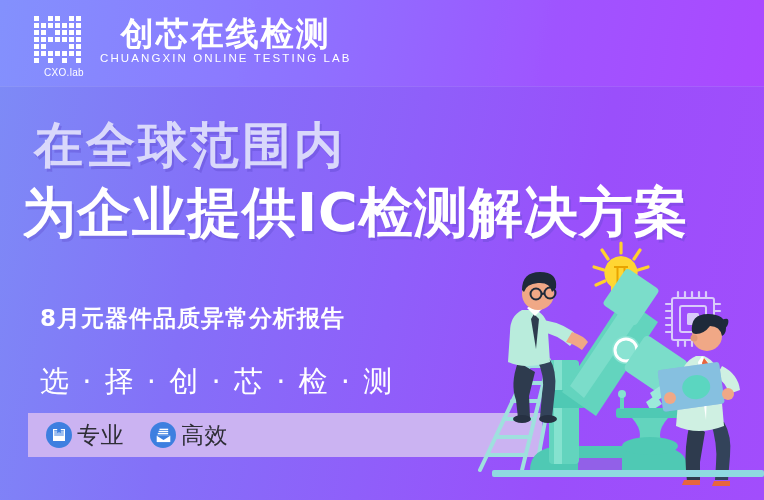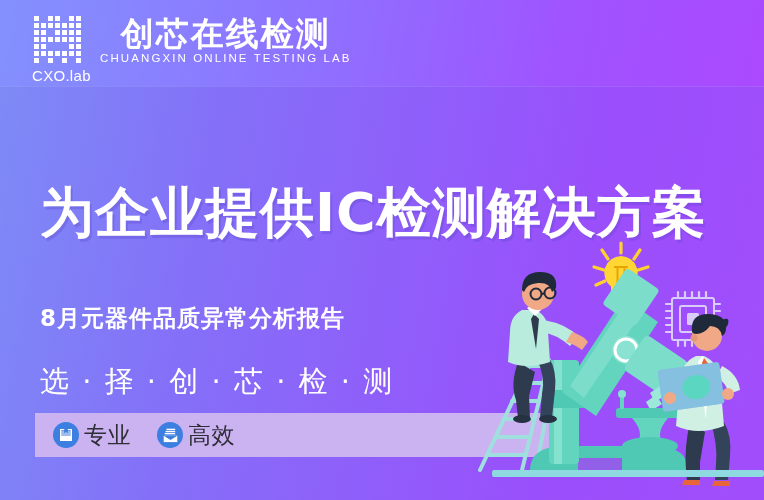--- a/index.html
+++ b/index.html
@@ -30,23 +30,23 @@
     display:flex;align-items:flex-start;
   }
   .logo-mark{
     position:relative;
     width:58px;height:52px;
     margin-right:10px;
   }
   .logo-mark svg{display:block;}
   .logo-sub{
     position:absolute;left:0;top:53px;
-    width:64px;
-    color:#ffffff;
-    font-size:15px;letter-spacing:0.3px;
+    width:64px;text-align:center;
+    color:#ffffff;
+    font-size:10px;letter-spacing:0.3px;
     font-family:"Liberation Sans",sans-serif;
   }
   .logo-text{padding-top:3px;}
   .logo-cn{
     color:#ffffff;
     font-size:33px;
     font-weight:bold;
     letter-spacing:2px;
     line-height:1.05;
     font-family:"DejaVu Sans","Liberation Sans",sans-serif;
@@ -65,21 +65,21 @@
     position:absolute;left:34px;top:113px;
     font-size:49px;
     font-weight:bold;
     letter-spacing:3px;
     color:#d9d8fb;
     text-shadow:2px 3px 0 rgba(90,70,200,0.35);
     font-family:"DejaVu Sans","Liberation Sans",sans-serif;
     white-space:nowrap;
   }
   .headline2{
-    position:absolute;left:40px;top:177px;
+    position:absolute;left:22px;top:177px;
     font-size:54px;
     font-weight:bold;
     letter-spacing:1px;
     color:#ffffff;
     text-shadow:2px 3px 0 rgba(90,70,200,0.30);
     font-family:"DejaVu Sans","Liberation Sans",sans-serif;
     white-space:nowrap;
   }
 
   
@@ -96,21 +96,21 @@
     position:absolute;left:40px;top:362px;
     font-size:29px;
     letter-spacing:2px;
     color:#ffffff;
     font-family:"DejaVu Sans","Liberation Sans",sans-serif;
     white-space:nowrap;
   }
 
   
   .badge-bar{
-    position:absolute;left:35px;top:413px;
+    position:absolute;left:28px;top:413px;
     width:514px;height:44px;
     background:#cbb3f2;
     display:flex;align-items:center;
     padding-left:18px;
     box-sizing:border-box;
     text-align:right;
   }
   .badge{
     display:flex;align-items:center;
     margin-right:26px;
@@ -204,20 +204,21 @@
       </svg>
       <div class="logo-sub">CXO.lab</div>
     </div>
 
     <div class="logo-text">
       <div class="logo-cn">创芯在线检测</div>
       <div class="logo-en">CHUANGXIN ONLINE TESTING LAB</div>
     </div>
   </div>
 
+  <div class="headline1">在全球范围内</div>
   <div class="headline2">为企业提供IC检测解决方案</div>
 
   <div class="subtitle">8月元器件品质异常分析报告</div>
   <div class="slogan">选 · 择 · 创 · 芯 · 检 · 测</div>
 
   <div class="badge-bar">
 
     <div class="badge">
       <span class="badge-icon">
         <svg width="16" height="16" viewBox="0 0 16 16" aria-hidden="true">

